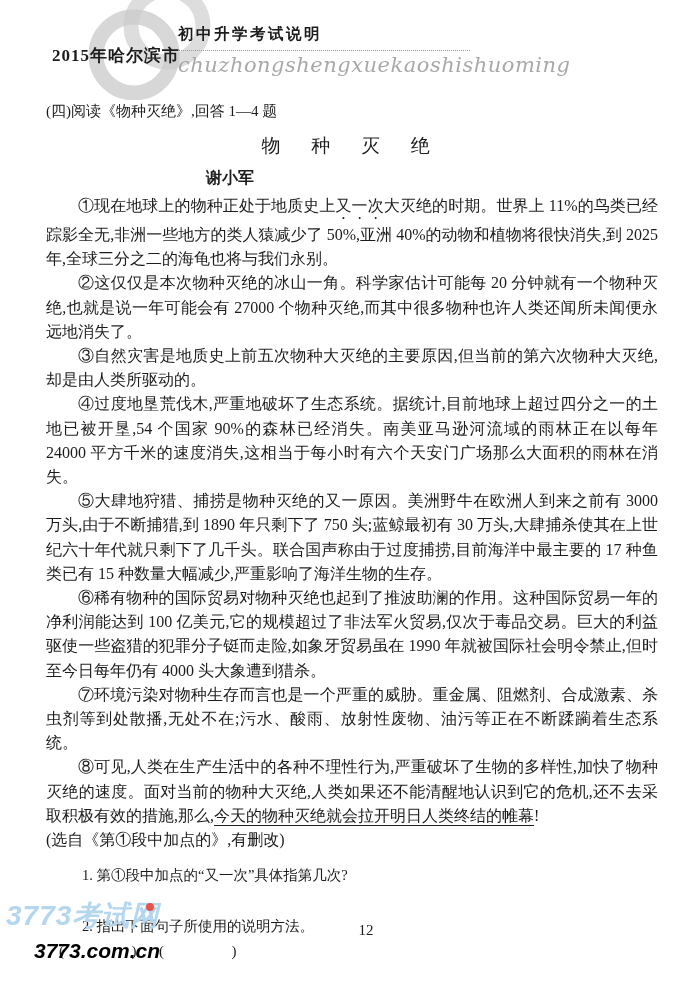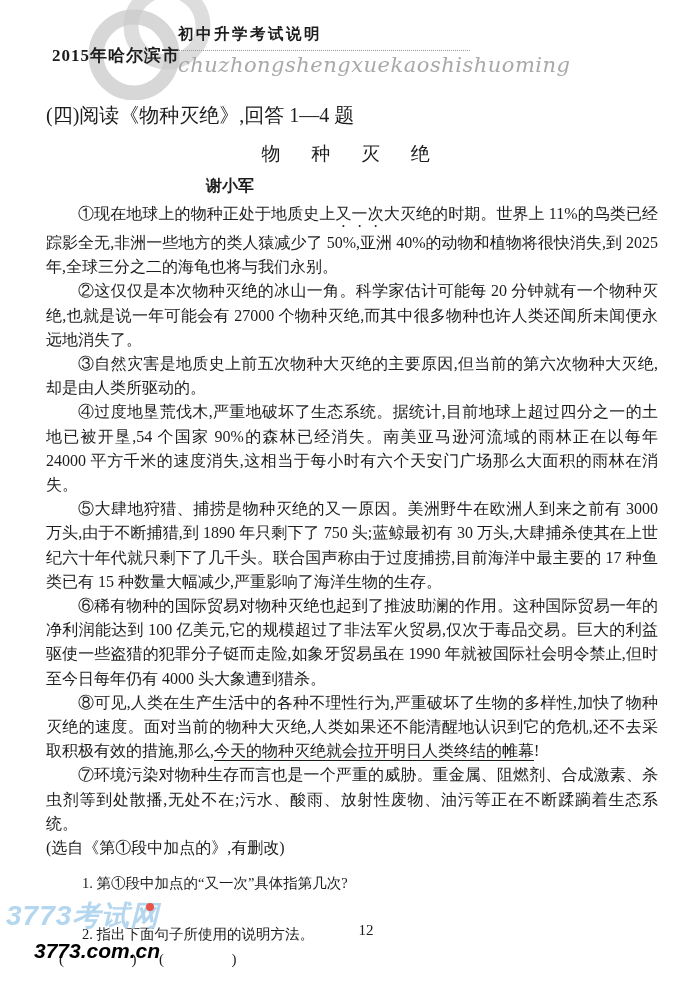--- a/index.html
+++ b/index.html
@@ -28,21 +28,21 @@
     font-weight:bold; font-size:15.5px; letter-spacing:2.5px;
   }
   .dotted-rule { margin-top:5px; width:292px; border-top:1px dotted #9a9a9a; height:0; }
   .pinyin {
     margin-top:2px;
     font-style:italic; font-size:21px; letter-spacing:0.5px;
     color:#a9a9a9;
     font-family:"DejaVu Serif","Liberation Serif",serif;
   }
   
-  .intro { margin:8px 0 0 0; font-size:20px; }
+  .intro { margin:8px 0 0 0; font-size:15px; }
   .article-title {
     margin:12px 0 0 0; text-align:center;
     font-size:19px; font-weight:normal; letter-spacing:13px;
   }
   .author { margin:9px 0 5px 160px; font-size:16px; font-weight:bold; }
   .para {
     margin:0; font-size:16px; line-height:24.2px;
     text-align:justify; text-indent:2em;
   }
   .dotted-em {
@@ -111,23 +111,23 @@
     <h1 class="article-title">物 种 灭 绝</h1>
     <div class="author">谢小军</div>
 
     <p class="para"><span>①现在地球上的物种正处于地质史上</span><span class="dotted-em">又一次</span><span>大灭绝的时期。世界上 11%的鸟类已经踪影全无,非洲一些地方的类人猿减少了 50%,亚洲 40%的动物和植物将很快消失,到 2025 年,全球三分之二的海龟也将与我们永别。</span></p>
 
     <p class="para">②这仅仅是本次物种灭绝的冰山一角。科学家估计可能每 20 分钟就有一个物种灭绝,也就是说一年可能会有 27000 个物种灭绝,而其中很多物种也许人类还闻所未闻便永远地消失了。</p>
     <p class="para">③自然灾害是地质史上前五次物种大灭绝的主要原因,但当前的第六次物种大灭绝,却是由人类所驱动的。</p>
     <p class="para">④过度地垦荒伐木,严重地破坏了生态系统。据统计,目前地球上超过四分之一的土地已被开垦,54 个国家 90%的森林已经消失。南美亚马逊河流域的雨林正在以每年 24000 平方千米的速度消失,这相当于每小时有六个天安门广场那么大面积的雨林在消失。</p>
     <p class="para">⑤大肆地狩猎、捕捞是物种灭绝的又一原因。美洲野牛在欧洲人到来之前有 3000 万头,由于不断捕猎,到 1890 年只剩下了 750 头;蓝鲸最初有 30 万头,大肆捕杀使其在上世纪六十年代就只剩下了几千头。联合国声称由于过度捕捞,目前海洋中最主要的 17 种鱼类已有 15 种数量大幅减少,严重影响了海洋生物的生存。</p>
     <p class="para">⑥稀有物种的国际贸易对物种灭绝也起到了推波助澜的作用。这种国际贸易一年的净利润能达到 100 亿美元,它的规模超过了非法军火贸易,仅次于毒品交易。巨大的利益驱使一些盗猎的犯罪分子铤而走险,如象牙贸易虽在 1990 年就被国际社会明令禁止,但时至今日每年仍有 4000 头大象遭到猎杀。</p>
+    <p class="para">⑦环境污染对物种生存而言也是一个严重的威胁。重金属、阻燃剂、合成激素、杀虫剂等到处散播,无处不在;污水、酸雨、放射性废物、油污等正在不断蹂躏着生态系统。</p>
+
     <p class="para"><span>⑧可见,人类在生产生活中的各种不理性行为,严重破坏了生物的多样性,加快了物种灭绝的速度。面对当前的物种大灭绝,人类如果还不能清醒地认识到它的危机,还不去采取积极有效的措施,那么,</span><span class="underlined">今天的物种灭绝就会拉开明日人类终结的帷幕</span><span>!</span></p>
-
-    <p class="para">⑦环境污染对物种生存而言也是一个严重的威胁。重金属、阻燃剂、合成激素、杀虫剂等到处散播,无处不在;污水、酸雨、放射性废物、油污等正在不断蹂躏着生态系统。</p>
 
     <p class="source">(选自《第①段中加点的》,有删改)</p>
 
     <p class="question q1">1. 第①段中加点的“又一次”具体指第几次?</p>
     <p class="question q2">2. 指出下面句子所使用的说明方法。</p>
     <p class="blanks">(                  )      (                  )</p>
   </main>
 
   <div class="page-number">12</div>
 

